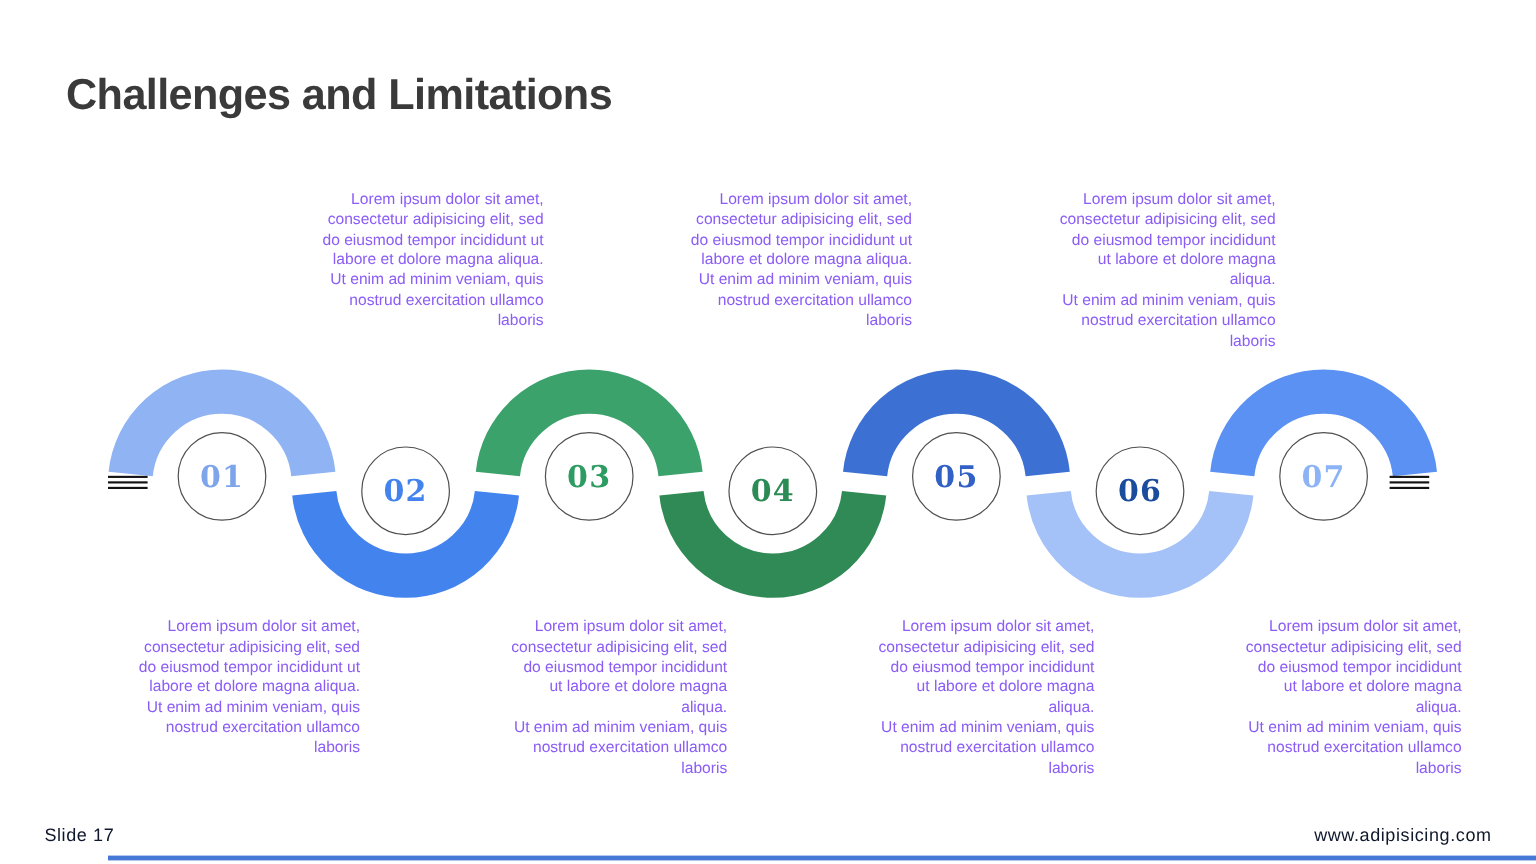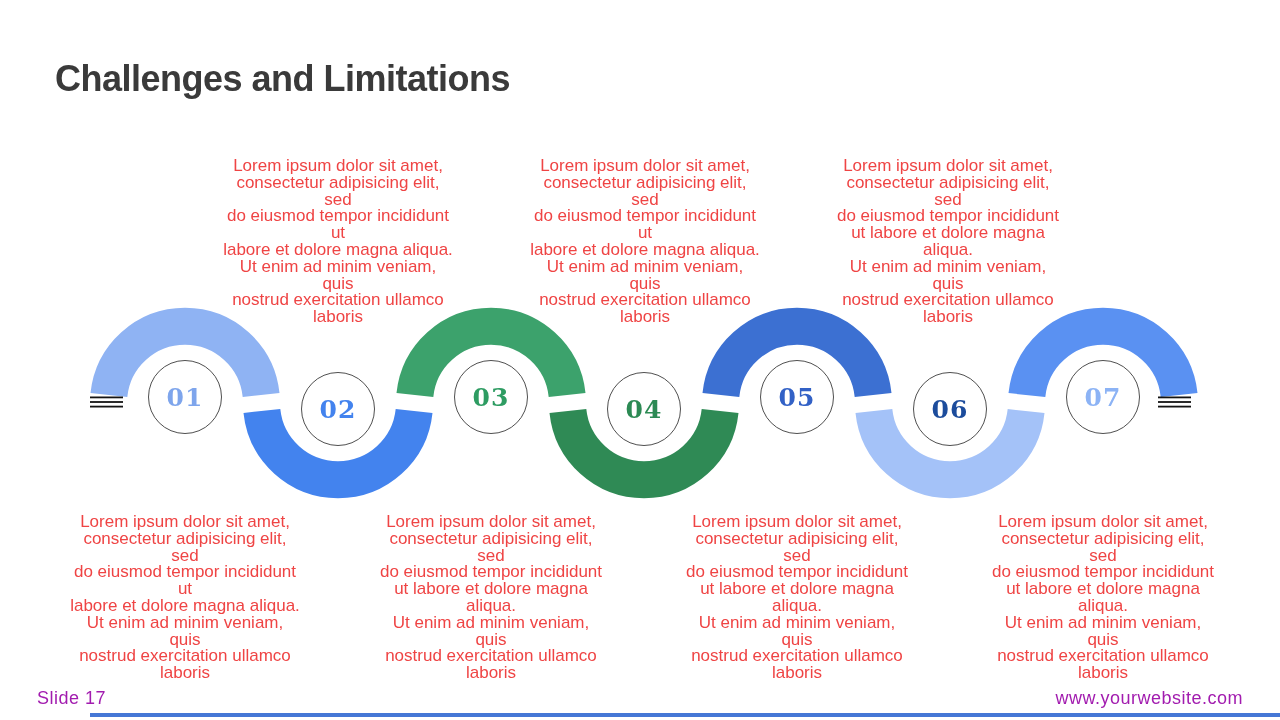--- a/index.html
+++ b/index.html
@@ -15,43 +15,43 @@
     left:37px;top:40px;
     font-size:36px;
     font-weight:700;
     color:#3a3a3a;
     letter-spacing:-0.5px;
     margin:18px;
   }
   .desc{
     position:absolute;
     width:230px;
-    font-size:17px;
+    font-size:13px;
     line-height:16.8px;
-    color:#ef4444;
-    text-align:center;
+    color:#8b5cf6;
+    text-align:right;
     white-space:pre-line;
   }
   .desc.top{top:158px;}
   .desc.bottom{top:514px;}
   #wave-svg{
     position:absolute;
     left:0;top:290px;
     width:1280px;height:220px;
   }
   .step-num{
     font-family:"DejaVu Serif","Liberation Serif",serif;
     font-size:25px;
     font-weight:700;
     letter-spacing:1px;
   }
   .footer-text{
     position:absolute;
-    font-size:18px;
-    color:#a21caf;
+    font-size:15px;
+    color:#0f172a;
     letter-spacing:0.5px;
   }
   .footer-left{left:37px;top:688px;}
   .footer-right{right:37px;top:688px;}
   .bottom-bar{
     position:absolute;
     left:90px;right:0;bottom:3px;
     height:4px;
     background:#4577d6;
   }
@@ -140,14 +140,14 @@
 <div class="desc bottom" style="left:988px;">Lorem ipsum dolor sit amet,
 consectetur adipisicing elit, sed
 do eiusmod tempor incididunt
 ut labore et dolore magna
 aliqua.
 Ut enim ad minim veniam, quis
 nostrud exercitation ullamco
 laboris</div>
 
 <div class="footer-text footer-left">Slide 17</div>
-<div class="footer-text footer-right">www.yourwebsite.com</div>
+<div class="footer-text footer-right">www.adipisicing.com</div>
 <div class="bottom-bar"></div>
 
 </body></html>

